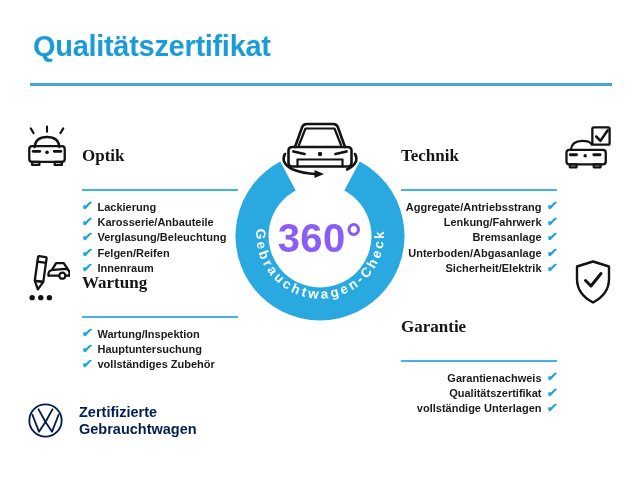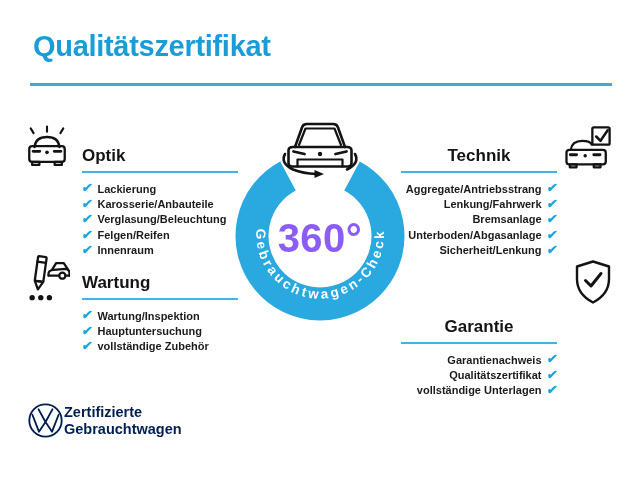--- a/index.html
+++ b/index.html
@@ -8,24 +8,25 @@
     font-family:"Liberation Sans",sans-serif;overflow:hidden;
   }
   .title{
     position:absolute;left:33px;top:30px;font-size:29px;font-weight:bold;
     color:#1a9cd8;letter-spacing:-0.3px;
   }
   .rule{position:absolute;left:30px;top:83px;width:582px;height:3px;background:#42a9cc;}
 
   .section{position:absolute;width:156px;}
   .sec-head{
-    font-size:17px;font-weight:bold;color:#141414;padding-bottom:5px;
+    font-size:17px;font-weight:bold;color:#141414;padding-bottom:23px;
     border-bottom:2.5px solid #41b4e4;
-  }
-  .section.rt .sec-head{text-align:center;}
+    font-family:Liberation Serif, serif;
+  }
+  .section.rt .sec-head{text-align:left;}
   .section ul{list-style:none;margin:8px 0 0;padding:0;}
   .section li{display:flex;align-items:center;gap:5px;height:15.4px;
     font-size:11px;font-weight:bold;color:#1b1b1b;white-space:nowrap;}
   .section.rt li{justify-content:flex-end;}
   .chk{color:#1da4df;font-size:12.5px;line-height:1;transform:skewX(-8deg);}
 
   #sec-optik{left:82px;top:146px;}
   #sec-wartung{left:82px;top:273px;}
   #sec-technik{left:401px;top:146px;}
   #sec-garantie{left:401px;top:273px;margin-top:44px;}
@@ -38,21 +39,21 @@
 
   #ring-svg{left:220px;top:136px;}
   #center-car{left:281px;top:119px;}
   #degree{
     left:260px;top:216px;width:120px;text-align:center;
     font-size:40px;font-weight:bold;color:#8b5cf6;letter-spacing:0.5px;
   }
 
   #footer-logo{left:27px;top:402px;}
   .footer-text{
-    position:absolute;left:64px;top:404px;font-size:14.5px;font-weight:bold;
+    position:absolute;left:79px;top:404px;font-size:14.5px;font-weight:bold;
     color:#001e50;line-height:17px;
   }
   .ico{stroke:#131313;fill:none;stroke-width:2.4;stroke-linecap:round;stroke-linejoin:round;}
   .ico .fill{fill:#131313;stroke:none;}
 </style>
 </head>
 <body>
 
 <div class="stage">
 
@@ -154,21 +155,21 @@
       <li>
           <span class="chk">✔</span>
           <span>Wartung/Inspektion</span>
         </li>
       <li>
           <span class="chk">✔</span>
           <span>Hauptuntersuchung</span>
         </li>
       <li>
           <span class="chk">✔</span>
-          <span>vollständige Zubehör</span>
+          <span>vollständiges Zubehör</span>
         </li>
     </ul>
   </div>
 
   <div id="sec-technik" class="section rt">
     <div class="sec-head">Technik</div>
     <ul>
       <li>
           <span>Aggregate/Antriebsstrang</span>
           <span class="chk">✔</span>
@@ -179,21 +180,21 @@
         </li>
       <li>
           <span>Bremsanlage</span>
           <span class="chk">✔</span>
         </li>
       <li>
           <span>Unterboden/Abgasanlage</span>
           <span class="chk">✔</span>
         </li>
       <li>
-          <span>Sicherheit/Lenkung</span>
+          <span>Sicherheit/Elektrik</span>
           <span class="chk">✔</span>
         </li>
     </ul>
   </div>
 
   <div id="sec-garantie" class="section rt">
     <div class="sec-head">Garantie</div>
     <ul>
       <li>
           <span>Garantienachweis</span>

